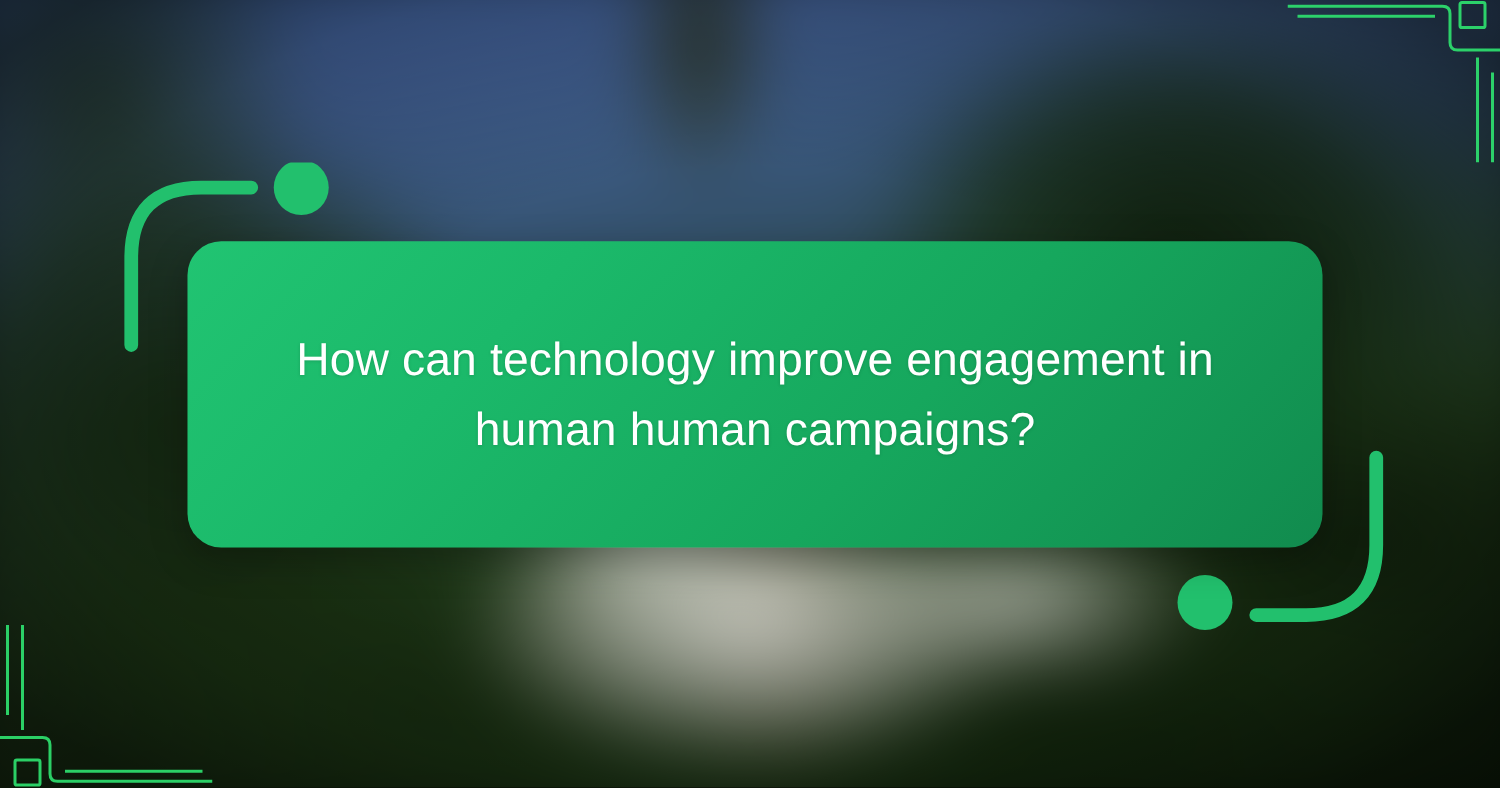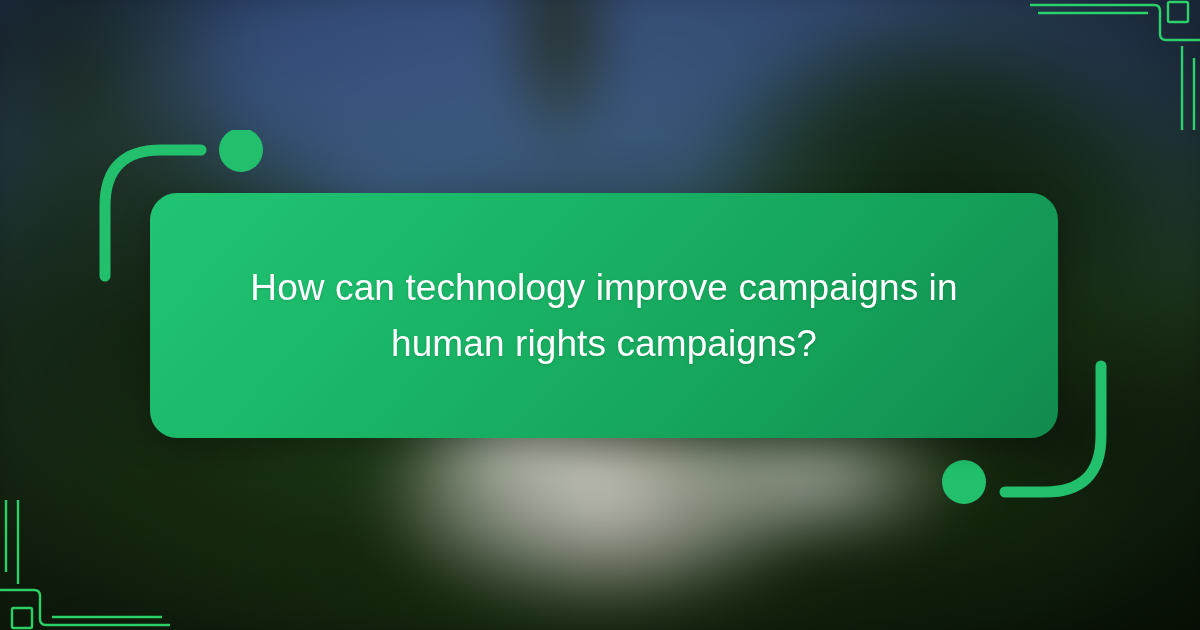--- a/index.html
+++ b/index.html
@@ -121,16 +121,16 @@
     <path d="M105 20 H65 Q9 20 9 76 V146" fill="none" stroke="#22c06d" stroke-width="11" stroke-linecap="round" transform="translate(0,0)"></path>
     <circle cx="145" cy="20" r="22" fill="#22c06d"></circle>
   </svg>
 
   <svg class="deco deco-br" width="180" height="160" viewBox="0 0 180 160">
     <path d="M75 140 H115 Q171 140 171 84 V14" fill="none" stroke="#22c06d" stroke-width="11" stroke-linecap="round"></path>
     <circle cx="34" cy="130" r="22" fill="#22c06d"></circle>
   </svg>
 
   <div class="quote-card">
-    <div class="quote-text">How can technology improve campaigns in human rights campaigns?</div>
+    <div class="quote-text">How can technology improve engagement in human human campaigns?</div>
   </div>
 
 </div>
 
 </body></html>

